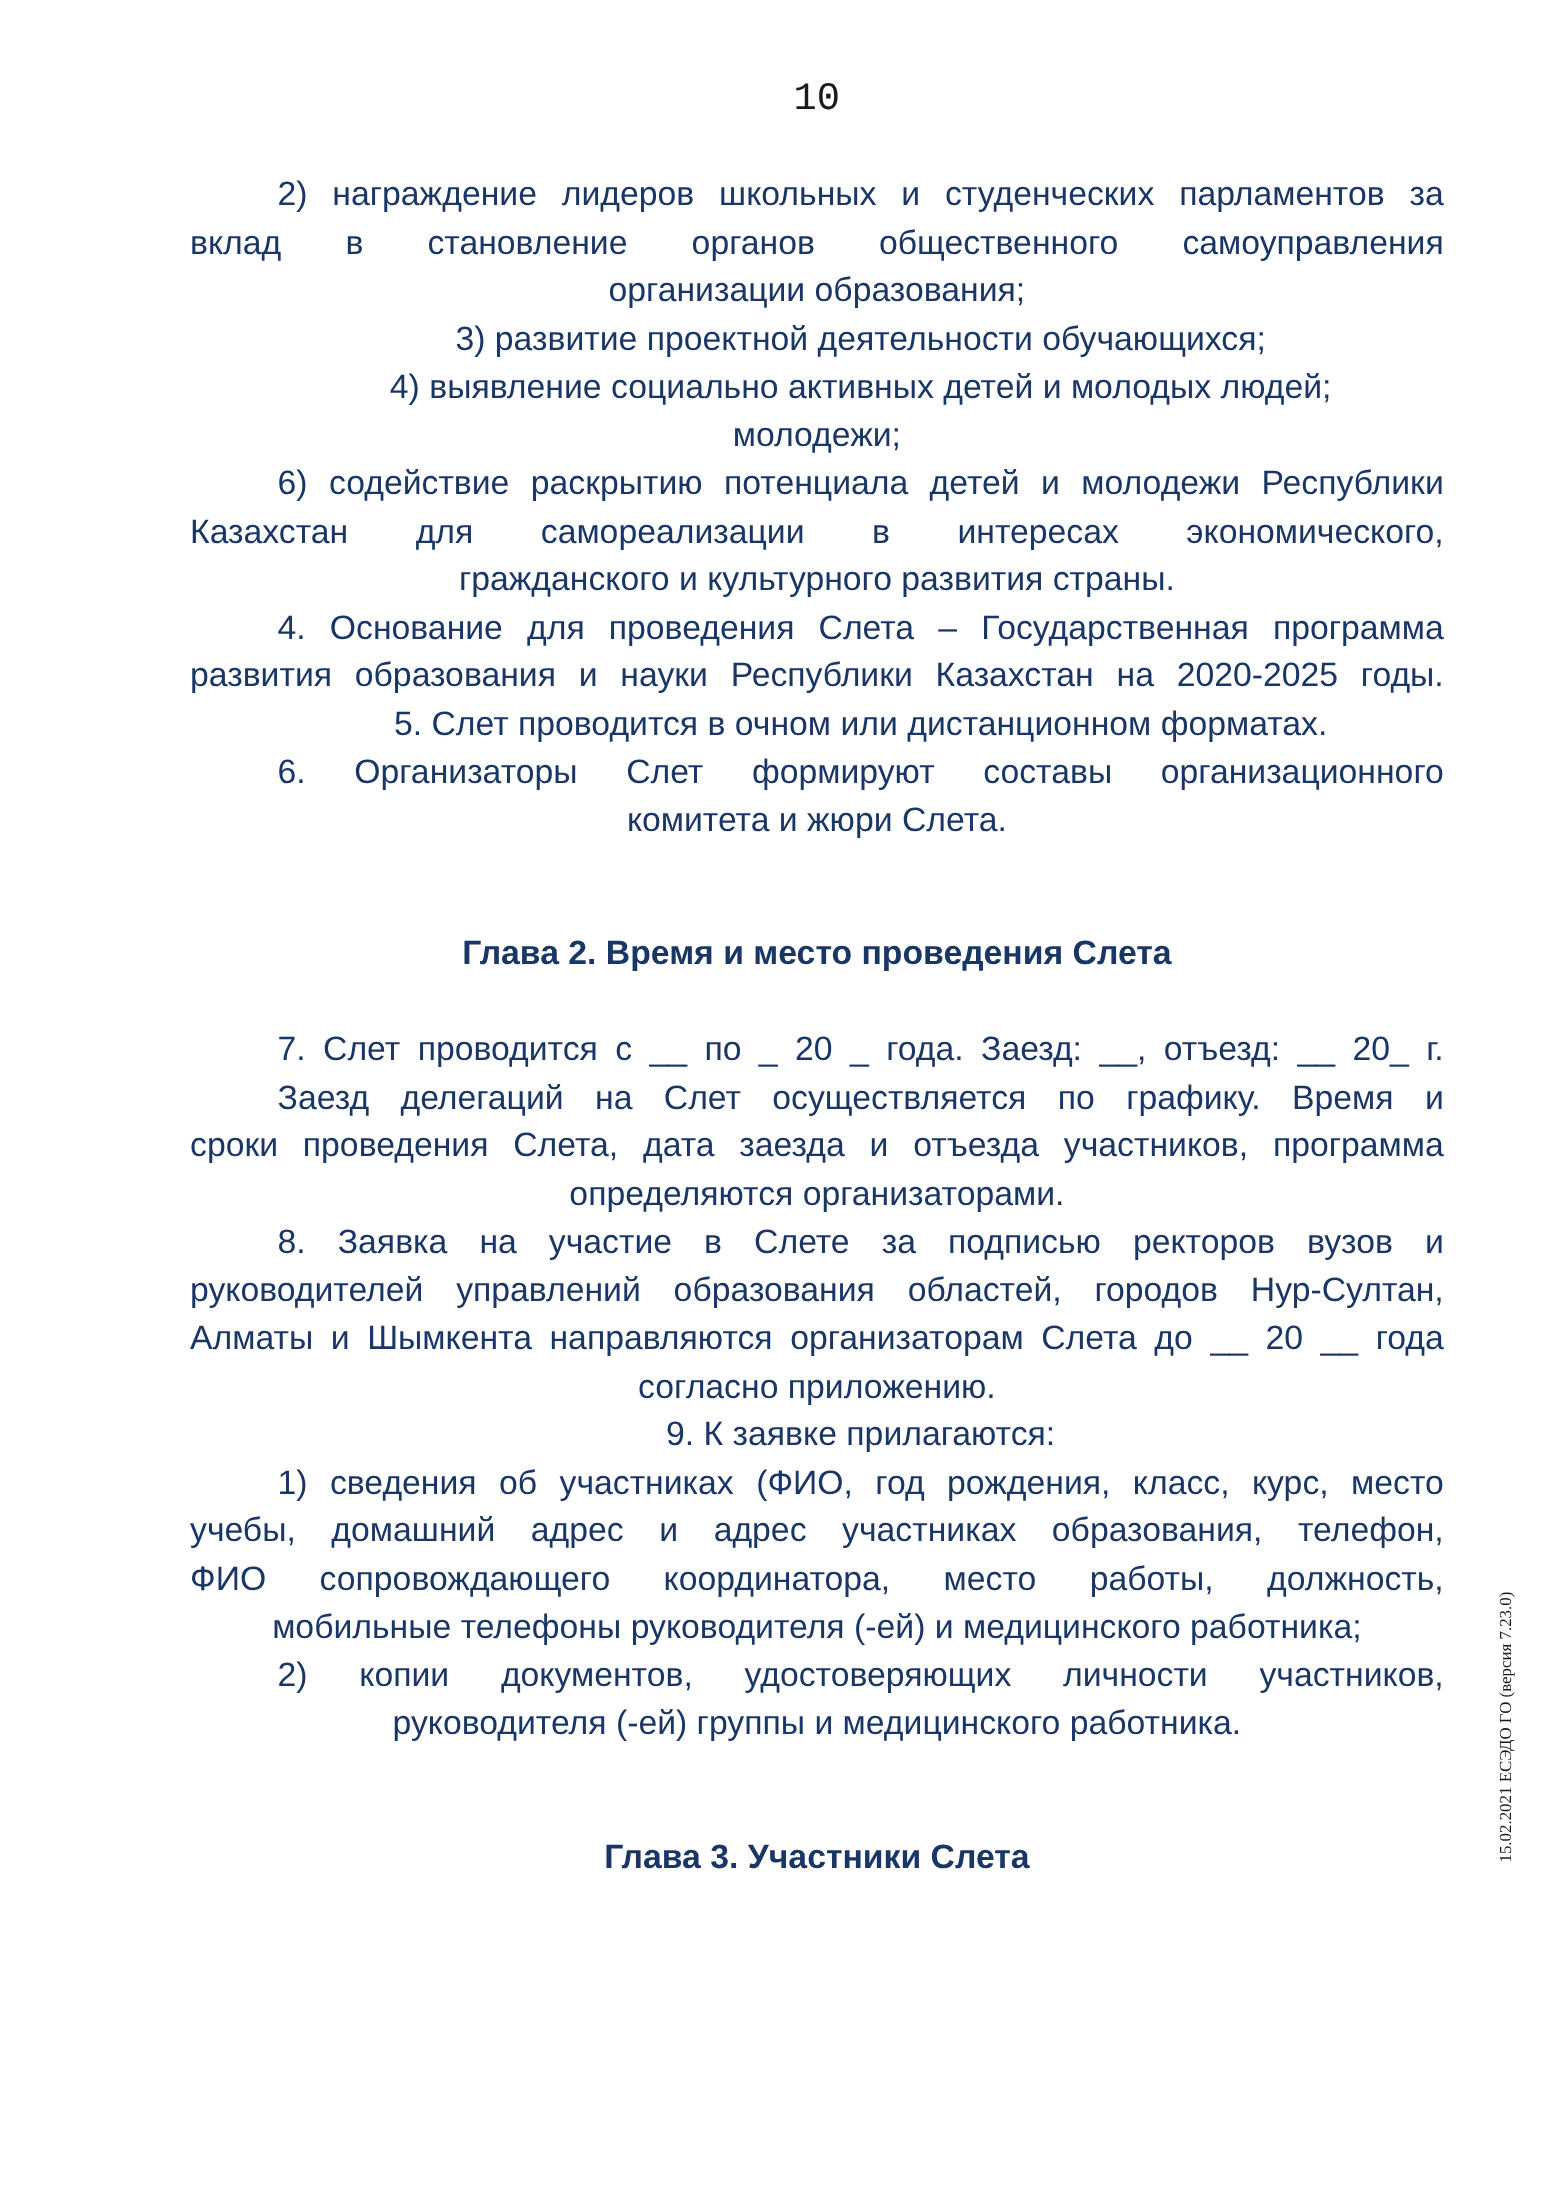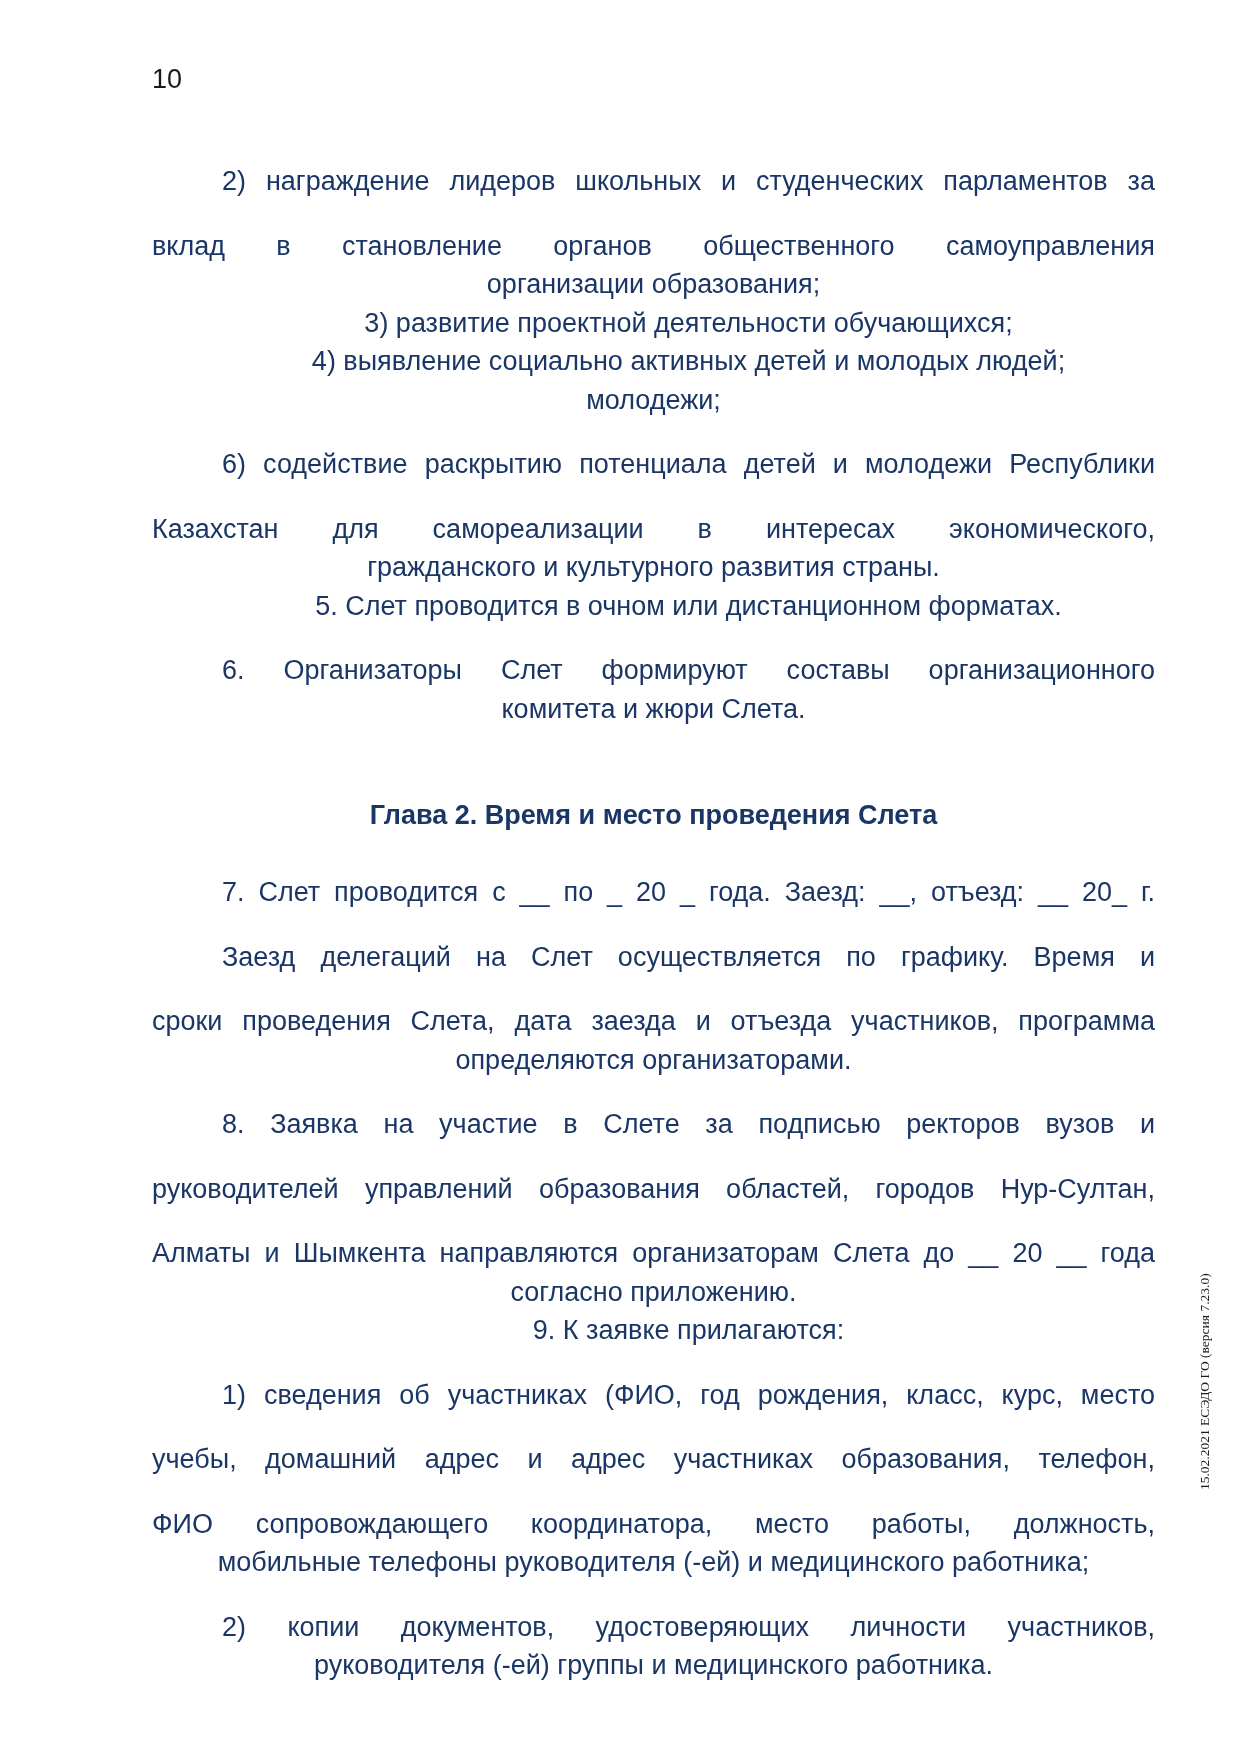--- a/index.html
+++ b/index.html
@@ -14,44 +14,43 @@
     margin: 0 auto;
     background: var(--bg, #ffffff);
     overflow: hidden;
     font-family: "Liberation Sans", sans-serif;
   }
   .page-number {
     position: absolute;
     top: 64px;
     left: 152px;
     width: 1003px;
-    text-align: left;
-    font-family: Liberation Sans, sans-serif;
-    font-size: 27px;
+    text-align: center;
+    font-family: Liberation Mono, monospace;
+    font-size: 31px;
     line-height: 31px;
     color: var(--pagenum-color, #1a1a1a);
   }
   .doc {
     position: absolute;
     top: 136px;
     left: 152px;
     width: 1003px;
     font-size: 27px;
     line-height: 38.5px;
     color: var(--text-color, #1a3666);
   }
   .para { margin: 0; }
   .line {
     height: 38.5px;
     text-align: center;
   }
   .line.j {
     text-align: justify;
     text-align-last: justify;
-    margin-top: 26px;
   }
   .line.first {
     text-indent: 70px;
   }
   .heading {
     margin: 68px 0 38.5px 0;
     height: 38.5px;
     font-weight: bold;
     text-align: center;
     color: var(--text-color, #1a3666);
@@ -88,20 +87,24 @@
       </div>
       <div class="para">
         <div class="line">молодежи;</div>
       </div>
       <div class="para">
         <div class="line first j">6) содействие раскрытию потенциала детей и молодежи Республики</div>
         <div class="line j">Казахстан для самореализации в интересах экономического,</div>
         <div class="line">гражданского и культурного развития страны.</div>
       </div>
       <div class="para">
+        <div class="line first j">4. Основание для проведения Слета – Государственная программа</div>
+        <div class="line j">развития образования и науки Республики Казахстан на 2020-2025 годы.</div>
+      </div>
+      <div class="para">
         <div class="line first">5. Слет проводится в очном или дистанционном форматах.</div>
       </div>
       <div class="para">
         <div class="line first j">6. Организаторы Слет формируют составы организационного</div>
         <div class="line">комитета и жюри Слета.</div>
       </div>
       <div class="heading">Глава 2. Время и место проведения Слета</div>
       <div class="para">
         <div class="line first j">7. Слет проводится с __ по _ 20 _ года. Заезд: __, отъезд: __ 20_ г.</div>
       </div>

